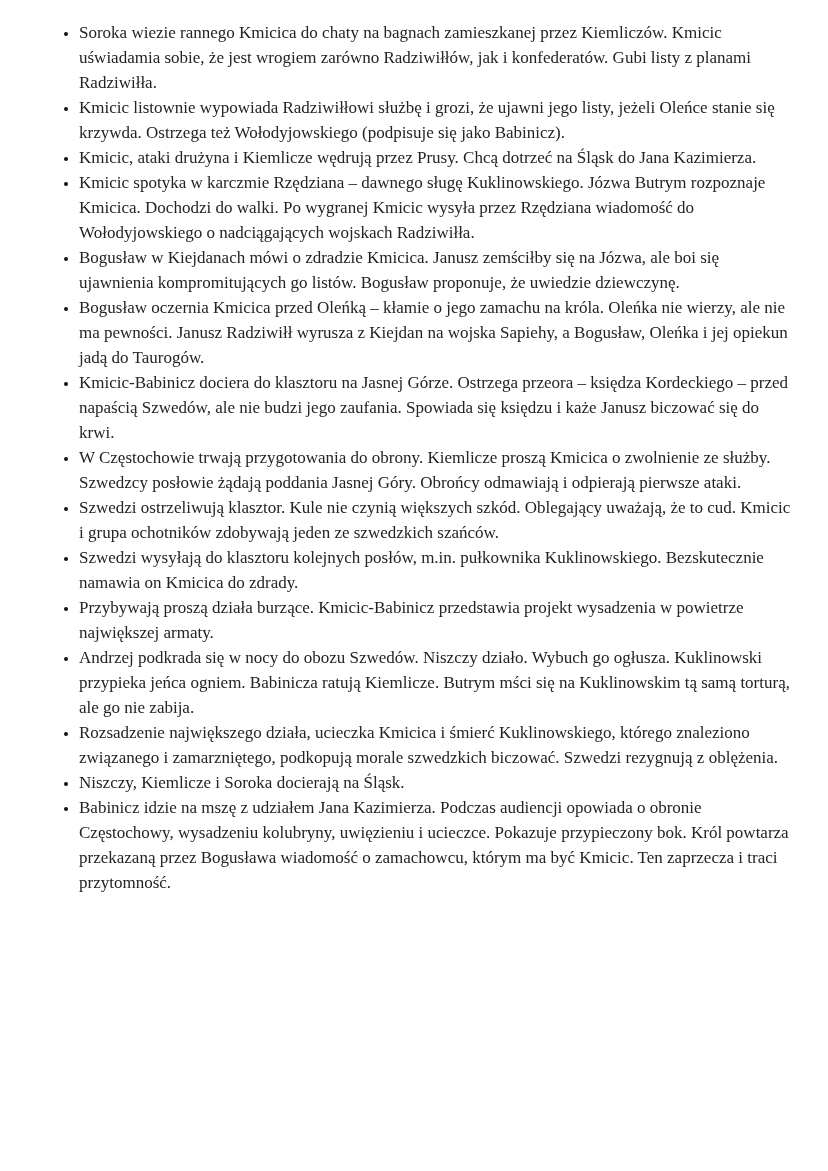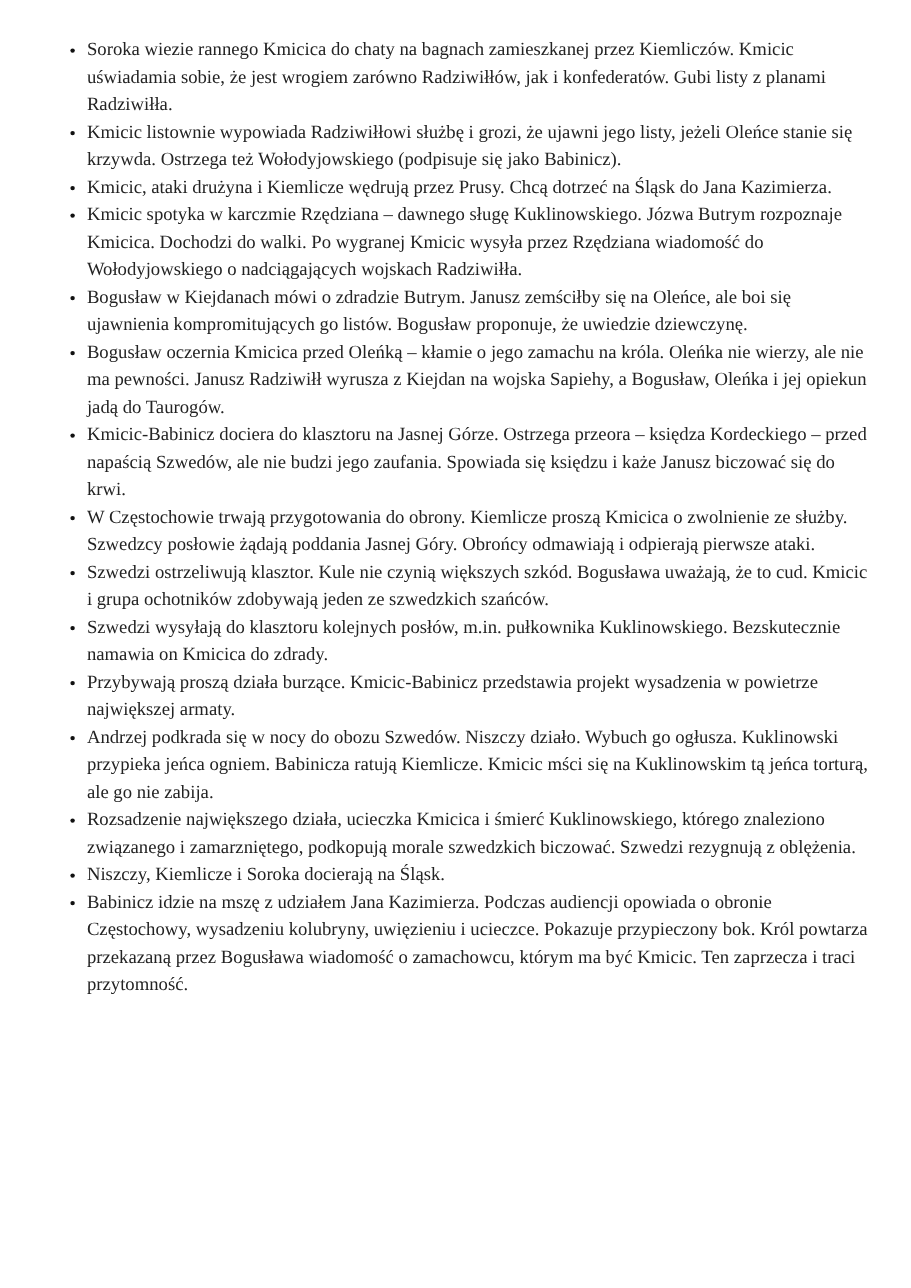--- a/index.html
+++ b/index.html
@@ -31,21 +31,21 @@
   .title-text {
     font-family: "DejaVu Serif", serif;
     font-style: italic;
     font-weight: bold;
     fill: #ffffff;
     stroke: #111111;
     stroke-width: 2.6px;
     paint-order: stroke fill;
   }
   ul.summary {
-    margin: 32px 0 0 0;
+    margin: 20px 0 0 0;
     padding: 0 32px 0 79px;
     list-style: disc outside;
     font-size: 17px;
     line-height: 25px;
     text-align: left;
   }
   ul.summary li {
     color: #232323;
   }
   ul.summary li::marker {
@@ -57,26 +57,26 @@
 <body>
 
 <div class="page">
 
 
   <ul class="summary">
     <li>Soroka wiezie rannego Kmicica do chaty na bagnach zamieszkanej przez Kiemliczów. Kmicic uświadamia sobie, że jest wrogiem zarówno Radziwiłłów, jak i konfederatów. Gubi listy z planami Radziwiłła.</li>
     <li>Kmicic listownie wypowiada Radziwiłłowi służbę i grozi, że ujawni jego listy, jeżeli Oleńce stanie się krzywda. Ostrzega też Wołodyjowskiego (podpisuje się jako Babinicz).</li>
     <li>Kmicic, ataki drużyna i Kiemlicze wędrują przez Prusy. Chcą dotrzeć na Śląsk do Jana Kazimierza.</li>
     <li>Kmicic spotyka w karczmie Rzędziana – dawnego sługę Kuklinowskiego. Józwa Butrym rozpoznaje Kmicica. Dochodzi do walki. Po wygranej Kmicic wysyła przez Rzędziana wiadomość do Wołodyjowskiego o nadciągających wojskach Radziwiłła.</li>
-    <li>Bogusław w Kiejdanach mówi o zdradzie Butrym. Janusz zemściłby się na Oleńce, ale boi się ujawnienia kompromitujących go listów. Bogusław proponuje, że uwiedzie dziewczynę.</li>
+    <li>Bogusław w Kiejdanach mówi o zdradzie Kmicica. Janusz zemściłby się na Józwa, ale boi się ujawnienia kompromitujących go listów. Bogusław proponuje, że uwiedzie dziewczynę.</li>
     <li>Bogusław oczernia Kmicica przed Oleńką – kłamie o jego zamachu na króla. Oleńka nie wierzy, ale nie ma pewności. Janusz Radziwiłł wyrusza z Kiejdan na wojska Sapiehy, a Bogusław, Oleńka i jej opiekun jadą do Taurogów.</li>
     <li>Kmicic-Babinicz dociera do klasztoru na Jasnej Górze. Ostrzega przeora – księdza Kordeckiego – przed napaścią Szwedów, ale nie budzi jego zaufania. Spowiada się księdzu i każe Janusz biczować się do krwi.</li>
     <li>W Częstochowie trwają przygotowania do obrony. Kiemlicze proszą Kmicica o zwolnienie ze służby. Szwedzcy posłowie żądają poddania Jasnej Góry. Obrońcy odmawiają i odpierają pierwsze ataki.</li>
-    <li>Szwedzi ostrzeliwują klasztor. Kule nie czynią większych szkód. Bogusława uważają, że to cud. Kmicic i grupa ochotników zdobywają jeden ze szwedzkich szańców.</li>
+    <li>Szwedzi ostrzeliwują klasztor. Kule nie czynią większych szkód. Oblegający uważają, że to cud. Kmicic i grupa ochotników zdobywają jeden ze szwedzkich szańców.</li>
     <li>Szwedzi wysyłają do klasztoru kolejnych posłów, m.in. pułkownika Kuklinowskiego. Bezskutecznie namawia on Kmicica do zdrady.</li>
     <li>Przybywają proszą działa burzące. Kmicic-Babinicz przedstawia projekt wysadzenia w powietrze największej armaty.</li>
-    <li>Andrzej podkrada się w nocy do obozu Szwedów. Niszczy działo. Wybuch go ogłusza. Kuklinowski przypieka jeńca ogniem. Babinicza ratują Kiemlicze. Kmicic mści się na Kuklinowskim tą jeńca torturą, ale go nie zabija.</li>
+    <li>Andrzej podkrada się w nocy do obozu Szwedów. Niszczy działo. Wybuch go ogłusza. Kuklinowski przypieka jeńca ogniem. Babinicza ratują Kiemlicze. Butrym mści się na Kuklinowskim tą samą torturą, ale go nie zabija.</li>
     <li>Rozsadzenie największego działa, ucieczka Kmicica i śmierć Kuklinowskiego, którego znaleziono związanego i zamarzniętego, podkopują morale szwedzkich biczować. Szwedzi rezygnują z oblężenia.</li>
     <li>Niszczy, Kiemlicze i Soroka docierają na Śląsk.</li>
     <li>Babinicz idzie na mszę z udziałem Jana Kazimierza. Podczas audiencji opowiada o obronie Częstochowy, wysadzeniu kolubryny, uwięzieniu i ucieczce. Pokazuje przypieczony bok. Król powtarza przekazaną przez Bogusława wiadomość o zamachowcu, którym ma być Kmicic. Ten zaprzecza i traci przytomność.</li>
   </ul>
 
 </div>
 
 </body></html>

